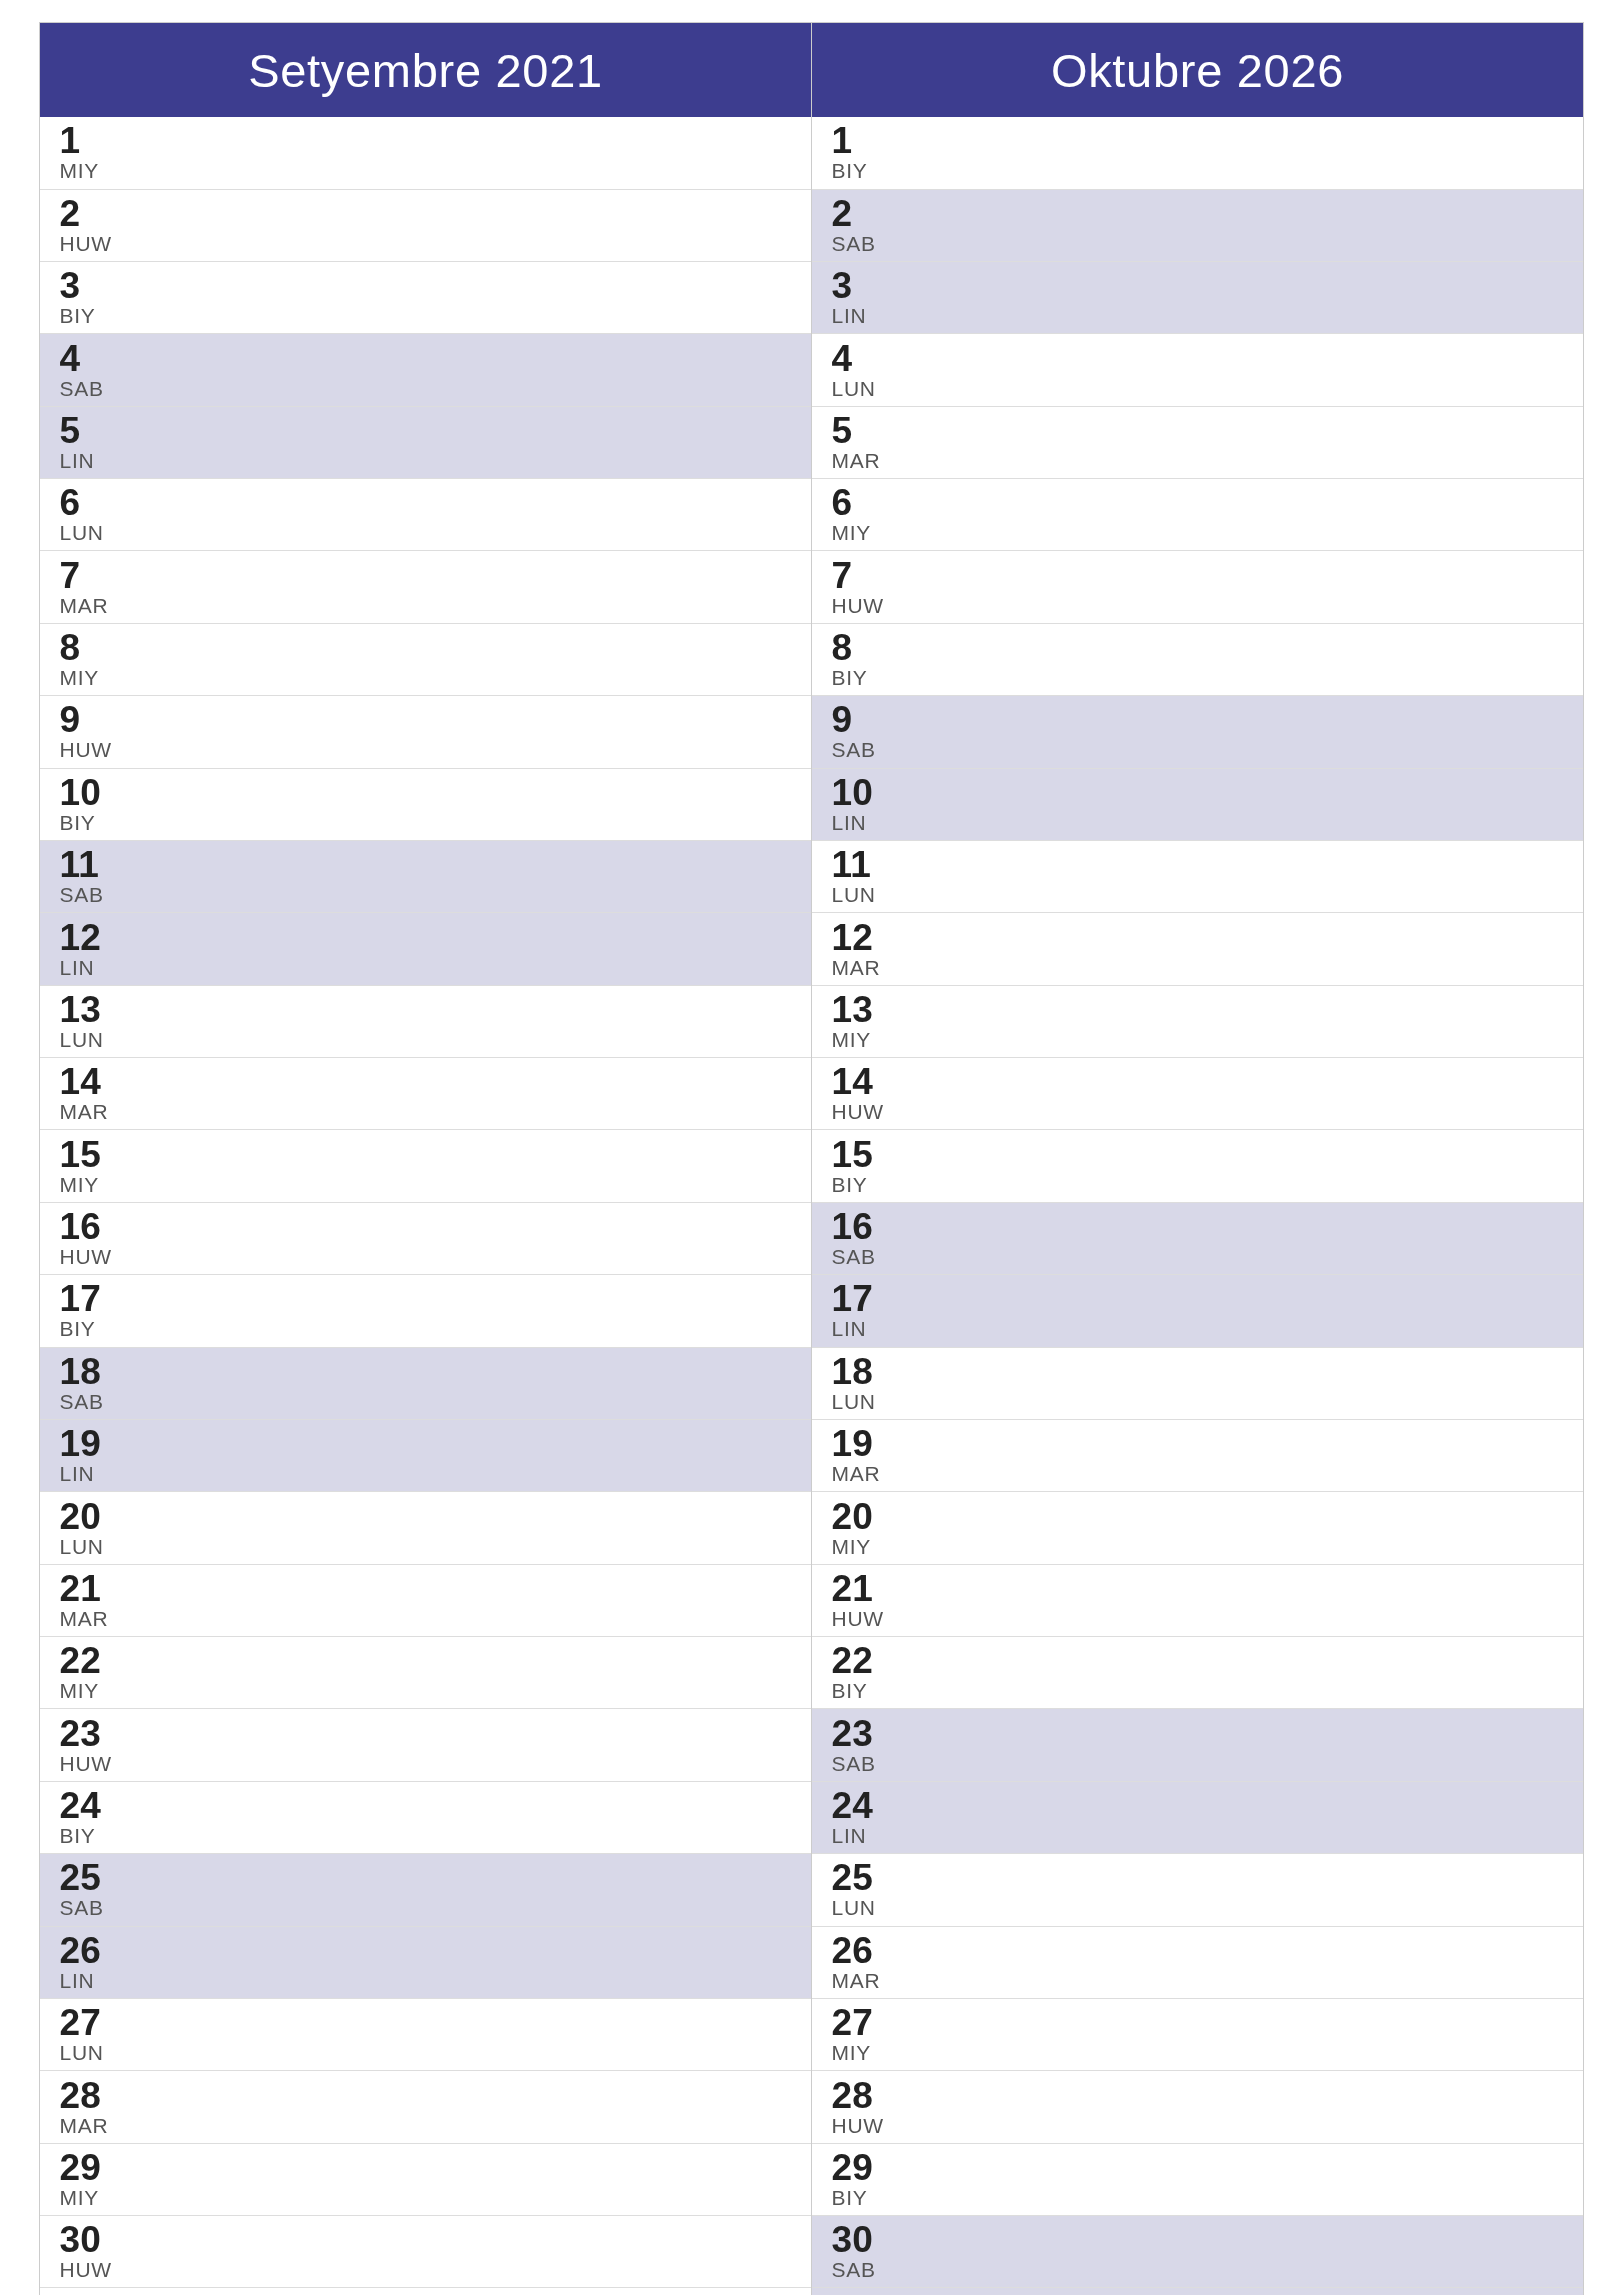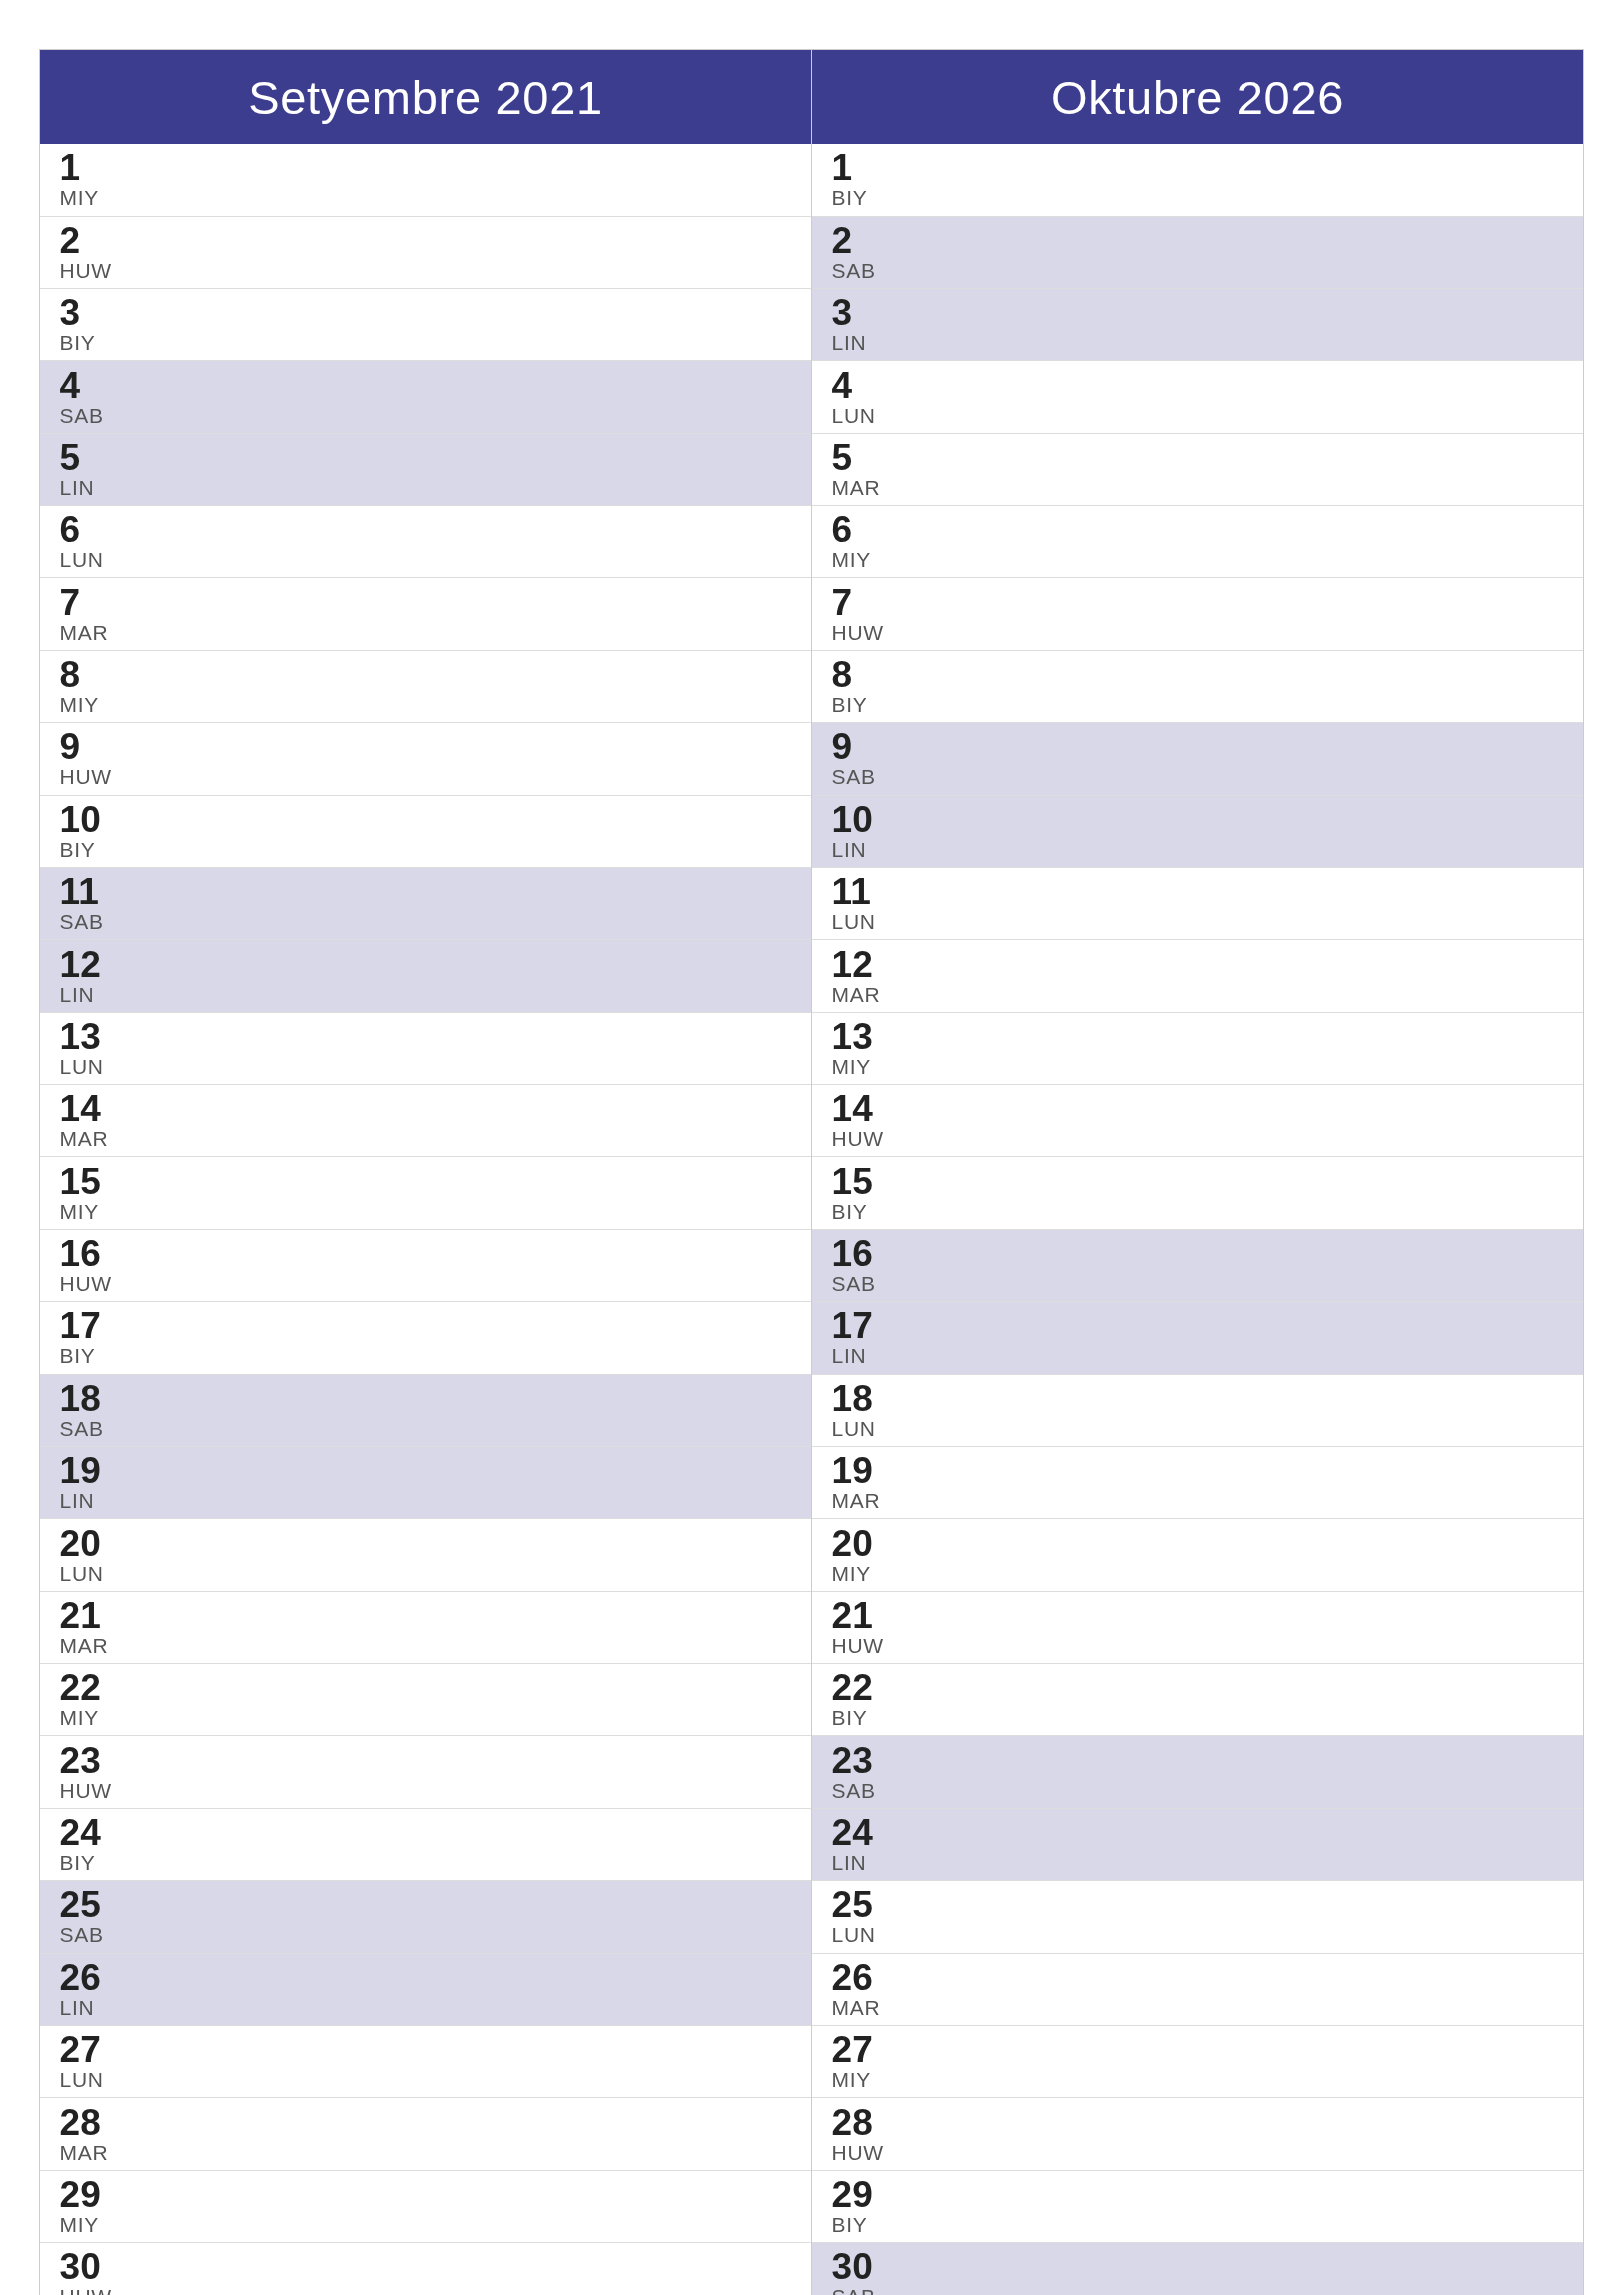--- a/index.html
+++ b/index.html
@@ -6,21 +6,21 @@
     body {
       width: 1623px;
       height: 2295px;
       background: #ffffff;
       font-family: Arial, Helvetica, sans-serif;
       overflow: hidden;
     }
     .page {
       width: 1623px;
       height: 2295px;
-      padding: 49px 39px 39px 39px;
+      padding: 22px 39px 39px 39px;
       display: flex;
       flex-direction: column;
     }
     .calendar-grid {
       display: flex;
       flex-direction: row;
       border: 1.3px solid #cccccc;
       flex: 1;
     }
     .month-col {

